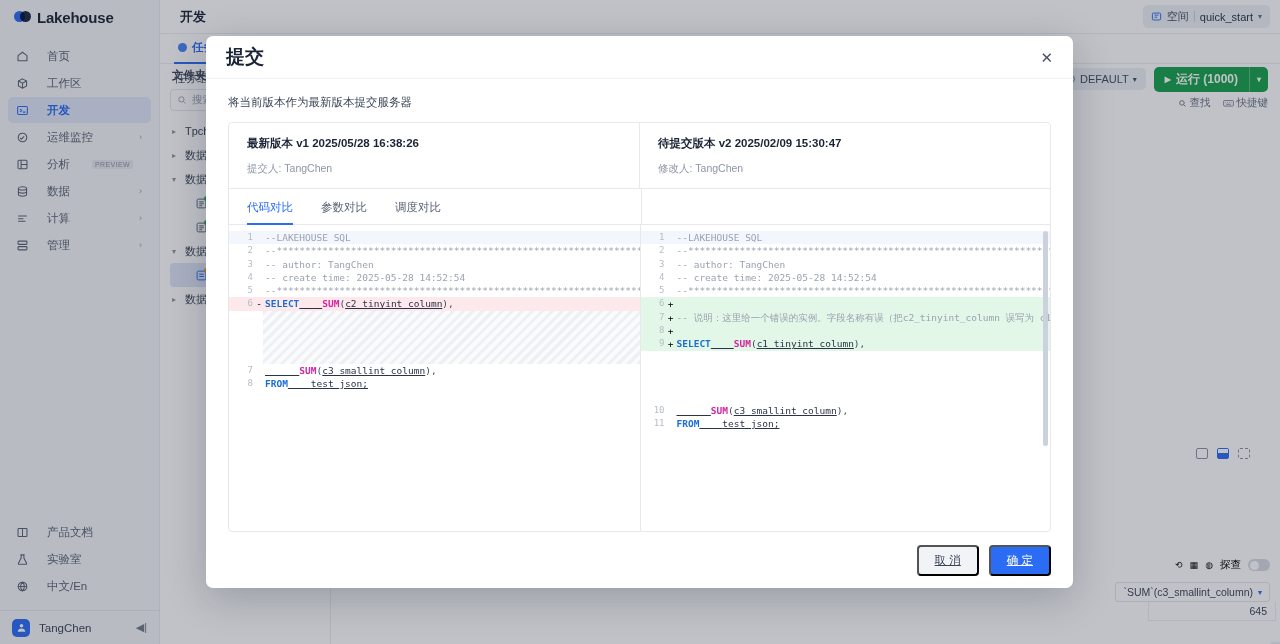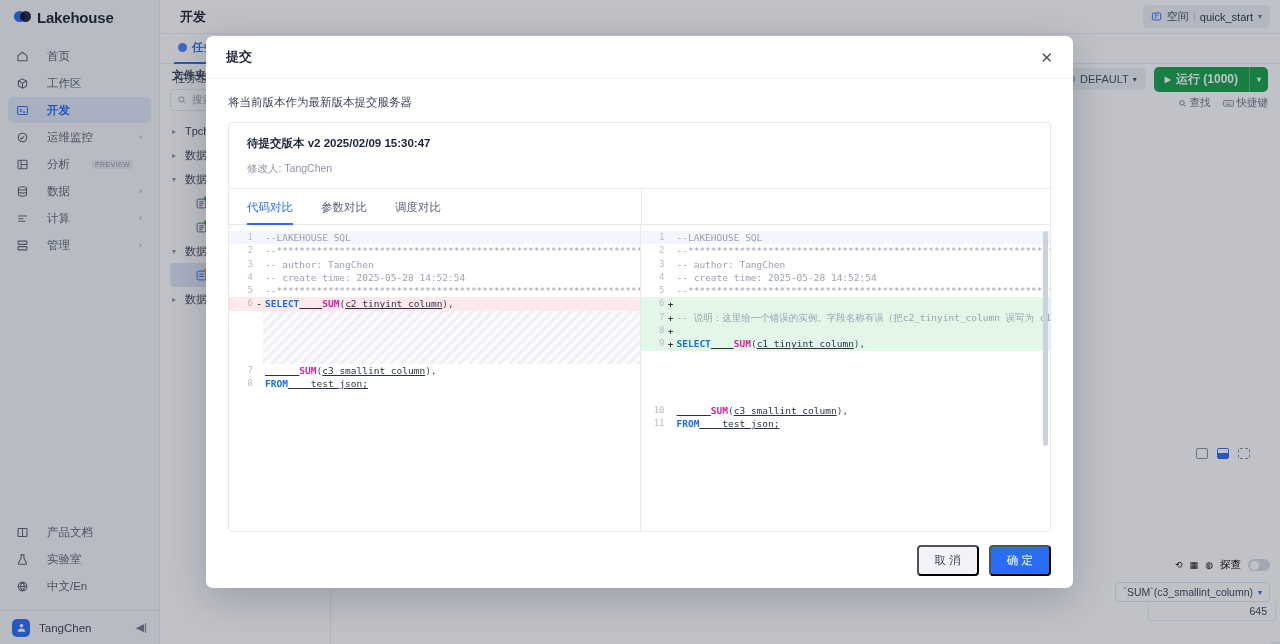--- a/index.html
+++ b/index.html
@@ -147,21 +147,21 @@
   
   .scrim { position: absolute; inset: 0; background: rgba(28,36,54,.28); }
 
   
   .modal {
     position: absolute; left: 206px; top: 36px; width: 867px; height: 552px;
     background: #fff; border-radius: 7px; box-shadow: 0 10px 40px rgba(10,20,40,.22);
     display: flex; flex-direction: column; overflow: hidden;
   }
   .modal-head { height: 43px; display: flex; align-items: center; padding: 0 20px; border-bottom: 1px solid #eef0f3; }
-  .modal-title { font-size: 13px; font-weight: 700; color: #1b2436; text-align: center; }
+  .modal-title { font-size: 19px; font-weight: 700; color: #1b2436; text-align: center; }
   .modal-close { margin-left: auto; font-size: 15px; color: #4a5365; line-height: 1; cursor: pointer; }
   .modal-subtitle { font-size: 11.5px; color: #3c4559; padding: 16px 22px 12px; }
 
   .diff-box { margin: 0 22px 0; border: 1px solid #e6e8ec; border-radius: 4px; flex: 1; display: flex; flex-direction: column; overflow: hidden; }
   .diff-heads { display: flex; border-bottom: 1px solid #e6e8ec; }
   .diff-head { flex: 1; padding: 13px 18px 12px; }
   .diff-head + .diff-head { border-left: 1px solid #e6e8ec; }
   .dh-title { font-size: 11.5px; font-weight: 700; color: #1b2436; }
   .dh-sub { font-size: 10.5px; color: #8d95a5; margin-top: 11px; }
   .dtabs-wrap { display: flex; border-bottom: 1px solid #e6e8ec; }
@@ -197,21 +197,21 @@
   .fn { color: #d6249f; font-weight: 700; }
   .cmt { color: #9aa2b1; }
   .punc { color: #404a5c; }
   .plain { color: #2b3348; text-decoration: underline; }
   .code-scroll {
     position: absolute; right: 2px; top: 6px; width: 5px; height: 215px;
     background: #ccd2dd; border-radius: 3px;
   }
 
   .modal-foot { height: 56px; display: flex; align-items: center; justify-content: flex-end; gap: 10px; padding: 0 22px; }
-  .btn { font-size: 11.5px; border-radius: 4px; padding: 6px 16px; cursor: pointer; }
+  .btn { font-size: 11.5px; border-radius: 4px; padding: 6px 16px; cursor: pointer; text-decoration: underline; }
   .btn-secondary { background: #f1f3f6; color: #3c4559; }
   .btn-primary { background: #2a6df4; color: #fff; }
 </style>
 </head>
 <body>
 
 <div id="app">
 
   <div class="bg-layer">
 
@@ -500,20 +500,26 @@
   <div class="modal">
     <div class="modal-head">
       <span class="modal-title">提交</span>
       <span class="modal-close">✕</span>
     </div>
     <div class="modal-subtitle">将当前版本作为最新版本提交服务器</div>
 
     <div class="diff-box">
       <div class="diff-heads">
         <div class="diff-head">
+          <div class="dh-title">最新版本 v1 2025/05/28 16:38:26</div>
+          <div class="dh-sub">
+            <span>提交人</span><span>: </span><span>TangChen</span>
+          </div>
+        </div>
+        <div class="diff-head">
           <div class="dh-title">待提交版本 v2 2025/02/09 15:30:47</div>
           <div class="dh-sub">
             <span>修改人</span><span>: </span><span>TangChen</span>
           </div>
         </div>
       </div>
 
       <div class="dtabs-wrap">
         <div class="dtabs-left" id="diff-tabs">
             <div class="dtab active">代码对比</div>

